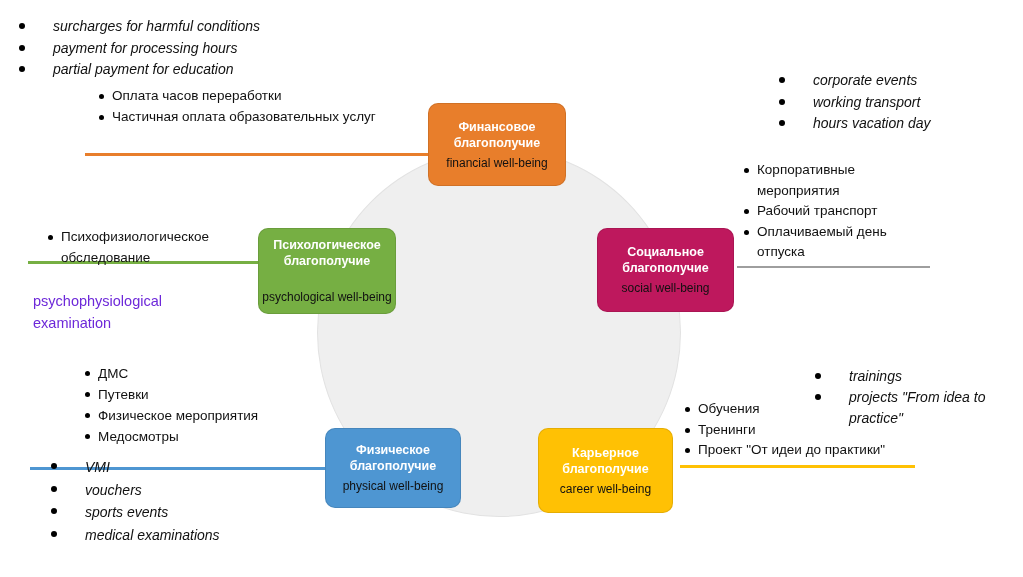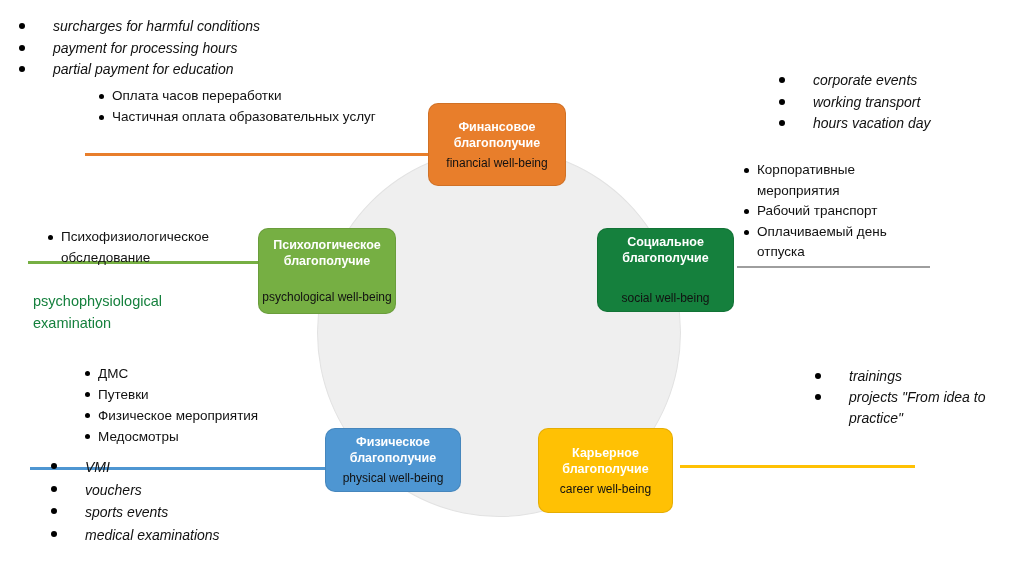--- a/index.html
+++ b/index.html
@@ -39,21 +39,21 @@
     flex-direction: column;
     align-items: center;
     justify-content: center;
     text-align: center;
     padding: 6px 3px;
     box-shadow: inset 0 0 0 1px rgba(0,0,0,0.10);
   }
   #node-financial     { left: 428px; top: 103px; width: 138px; height: 83px; }
   #node-psychological { left: 258px; top: 228px; width: 138px; height: 86px; }
   #node-social        { left: 597px; top: 228px; width: 137px; height: 84px; }
-  #node-physical      { left: 325px; top: 428px; width: 136px; height: 64px; }
+  #node-physical      { left: 325px; top: 428px; width: 136px; height: 80px; }
   #node-career        { left: 538px; top: 428px; width: 135px; height: 85px; }
 
   .node-title-ru {
     color: #ffffff;
     font-weight: bold;
     font-size: 12.5px;
     line-height: 16px;
     max-width: 120px;
   }
   .node-title-en {
@@ -88,21 +88,21 @@
   #list-physical-en      { left: 50px;  top: 456px; width: 260px; line-height: 22.5px; }
   #list-career-ru        { left: 684px; top: 399px; width: 250px; }
   #list-career-en        { left: 814px; top: 366px; width: 190px; line-height: 21px; }
 
   #caption-psychological {
     position: absolute;
     left: 33px; top: 290px;
     width: 168px;
     font-size: 14.5px;
     line-height: 22px;
-    color: #15803d;
+    color: #6d28d9;
     z-index: 4;
   }
 </style>
 </head>
 <body>
 
 <div class="stage">
 
   <div class="circle"></div>
 
@@ -115,21 +115,21 @@
   <div class="node" id="node-financial" style="background-color: rgb(232, 126, 43); border-radius: 10px;">
     <div class="node-title-ru">Финансовое благополучие</div>
     <div class="node-title-en">financial well-being</div>
   </div>
 
   <div class="node" id="node-psychological" style="background-color: rgb(118, 175, 67); gap: 16px;">
     <div class="node-title-ru">Психологическое благополучие</div>
     <div class="node-title-en">psychological well-being</div>
   </div>
 
-  <div class="node" id="node-social" style="background-color: #15803d; justify-content: space-between;">
+  <div class="node" id="node-social" style="background-color: #be185d;">
     <div class="node-title-ru">Социальное благополучие</div>
     <div class="node-title-en">social well-being</div>
   </div>
 
   <div class="node" id="node-physical" style="background-color: rgb(78, 150, 210);">
     <div class="node-title-ru">Физическое благополучие</div>
     <div class="node-title-en">physical well-being</div>
   </div>
 
   <div class="node" id="node-career" style="background-color: rgb(255, 193, 4);">
@@ -169,18 +169,23 @@
       <li>Физическое мероприятия</li>
       <li>Медосмотры</li>
     </ul>
   <ul class="blist en wide" id="list-physical-en">
       <li>VMI</li>
       <li>vouchers</li>
       <li>sports events</li>
       <li>medical examinations</li>
     </ul>
 
+  <ul class="blist ru" id="list-career-ru">
+      <li>Обучения</li>
+      <li>Тренинги</li>
+      <li>Проект "От идеи до практики"</li>
+    </ul>
   <ul class="blist en wide" id="list-career-en">
       <li>trainings</li>
       <li>projects "From idea to practice"</li>
     </ul>
 
 </div>
 
 </body></html>

